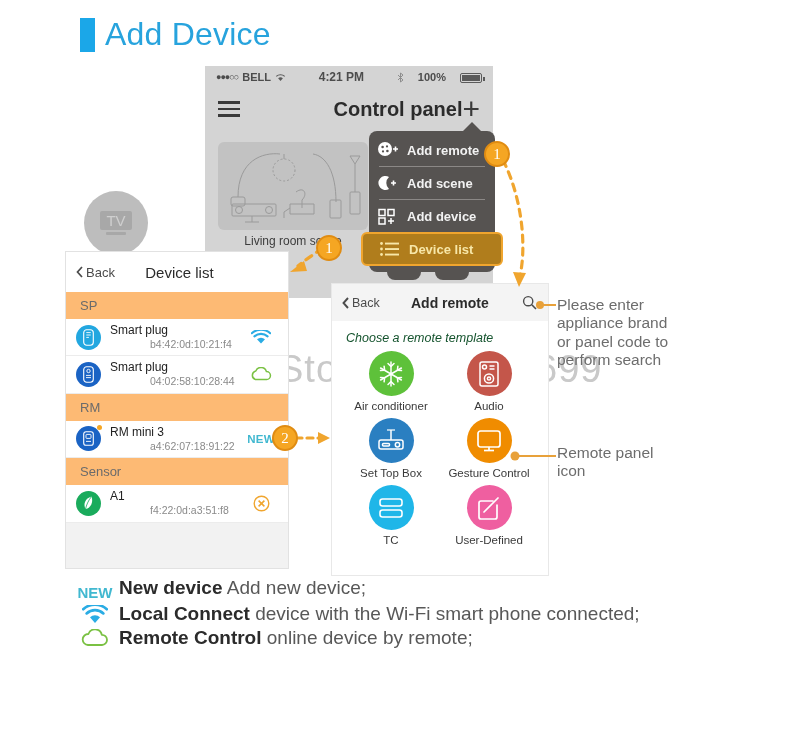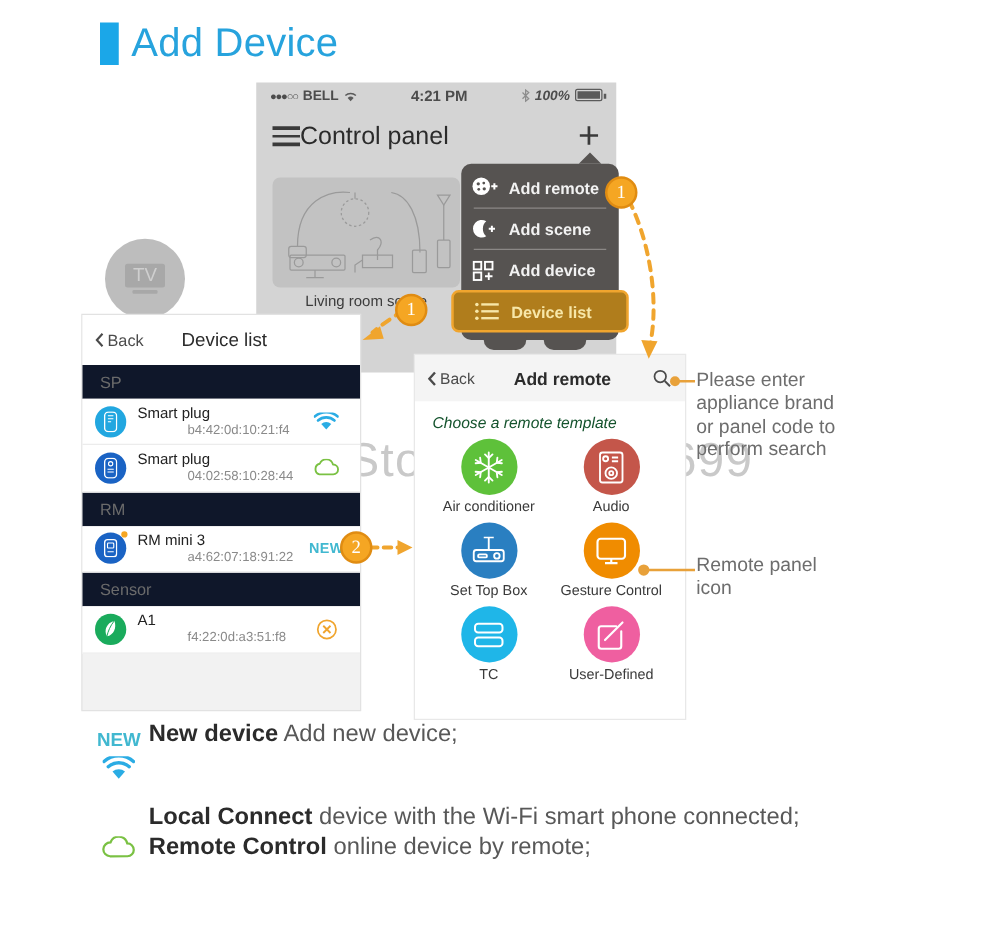--- a/index.html
+++ b/index.html
@@ -23,29 +23,29 @@
     font-size:38px; color:#c9c9c9; letter-spacing:1px;
     z-index:2; white-space:nowrap; font-family:"Liberation Sans", sans-serif;
   }
 
   
   #phone { position:absolute; left:205px; top:66px; width:288px; height:232px; background:#d4d4d4; z-index:3; }
   #statusbar { height:22px; display:flex; align-items:center; padding:0 11px; font-size:11px; color:#4c4c4c; font-weight:bold; }
   #carrier { display:flex; align-items:center; gap:4px; }
   .dots { letter-spacing:-1px; font-size:9px; }
   #sb-time { flex:1; text-align:center; font-size:12px; }
-  #sb-right { display:flex; align-items:flex-start; gap:4px;font-style:italic; }
+  #sb-right { display:flex; align-items:flex-end; gap:14px; }
   .batt { width:22px; height:10px; border:1.4px solid #5a5a5a; border-radius:2px; position:relative; }
   .batt:after { content:""; position:absolute; right:-4px; top:3px; width:2px; height:4px; background:#5a5a5a; }
   .batt i { position:absolute; inset:1.2px; background:#5a5a5a; display:block; }
 
   #navbar { height:42px; display:flex; align-items:center; padding:0 13px; position:relative; }
   #hamburger { width:22px; }
   #hamburger span { display:block; height:2.6px; background:#3a3a3a; margin:4px 0; }
-  #panel-title { flex:1; text-align:left; font-size:20px; color:#2b2b2b; font-weight:normal; }
+  #panel-title { flex:1; text-align:right; font-size:20px; color:#2b2b2b; font-weight:bold; }
   #plus-btn { font-size:30px; color:#3a3a3a; line-height:1; font-weight:300; }
 
   #scene-card { position:absolute; left:13px; top:76px; width:150px; }
   #scene-img { height:88px; background:#c2c2c2; border-radius:6px; }
   #scene-label { text-align:center; font-size:12px; color:#3c3c3c; margin-top:4px; }
 
   #tv-circle { position:absolute; left:84px; top:191px; width:64px; height:64px; border-radius:50%; background:#bdbdbd; display:flex; align-items:center; justify-content:center; z-index:3;}
   #tv-glyph { width:32px; }
   #tv-glyph .screen { background:#a8a8a8; color:#cfcfcf; font-size:15px; text-align:center; border-radius:2px; padding:1px 0; }
   #tv-glyph .stand { height:3px; background:#a8a8a8; margin:2px 6px 0; border-radius:1px; }
@@ -61,21 +61,21 @@
   #dd-highlight { background:#b07d1c; border:2px solid #f0a52e; border-radius:6px; margin:0 -8px; padding:6px 16px; width:calc(100% + 16px); }
   #dd-highlight .lbl { color:#f7e7a8; }
   #dd-bottom-bumps { position:absolute; left:0; right:0; bottom:-8px; height:10px; }
   .bump { position:absolute; bottom:0; width:34px; height:12px; background:#565351; border-radius:0 0 8px 8px; }
 
   
   #devlist { position:absolute; left:66px; top:252px; width:222px; height:316px; background:#f2f2f2; z-index:4; box-shadow:0 0 0 1px #e2e2e2; }
   #dl-head { height:40px; background:#ffffff; display:flex; align-items:center; padding:0 10px; }
   #dl-back { font-size:13px; color:#4b4b4b; display:flex; align-items:center; gap:3px; }
   #dl-title { flex:1; text-align:center; font-size:15px; color:#2b2b2b; padding-right:34px; }
-  .dl-section { background:#0f172a; padding:6px 14px; font-size:13px; color:#6b6b6b; }
+  .dl-section { background:#fdba74; padding:6px 14px; font-size:13px; color:#6b6b6b; }
   .dl-row { background:#ffffff; display:flex; align-items:center; gap:9px; padding:5px 12px 5px 10px; border-bottom:1px solid #ececec; position:relative; }
   .dl-avatar { width:25px; height:25px; border-radius:50%; flex:none; position:relative; display:flex; align-items:center; justify-content:center; }
   .dl-text { flex:1; min-width:0; }
   .dl-name { font-size:12px; color:#222; line-height:1.15; }
   .dl-mac { font-size:10.5px; color:#8a8a8a; line-height:1.2;margin-left:40px; }
   .dl-status { flex:none; width:30px; display:flex; align-items:center; justify-content:center; }
   #dl-new { color:#41b8d0; font-size:11.5px; font-weight:bold; letter-spacing:0.3px; }
   .newdot { position:absolute; right:-1px; top:-1px; width:5px; height:5px; border-radius:50%; background:#f5a623; }
 
   
@@ -95,21 +95,21 @@
   #svg-overlay { position:absolute; inset:0; z-index:8; pointer-events:none; }
   .anno { position:absolute; font-size:15.5px; color:#6d6d6d; line-height:1.18; z-index:9; }
 
   
   #legend { position:absolute; left:80px; top:576px; width:690px; z-index:9; }
   .lg-row { display:flex; align-items:flex-start; gap:9px; margin-bottom:1px; }
   .lg-ico { width:30px; flex:none; display:flex; justify-content:center; padding-top:3px; }
   .lg-txt { font-size:19px; color:#585858; line-height:1.22; }
   .lg-txt b { color:#2b2b2b; font-weight:bold; }
   #lg-newlabel { color:#41b8d0; font-size:15px; font-weight:bold; padding-top:5px; }
-  .justify { text-align:justify;margin-top:40px; }
+  .justify { text-align:justify; }
 </style>
 </head>
 <body>
 
 <div class="root">
 
   <div id="title-row">
     <div id="title-bar"></div>
     <div id="title-text">Add Device</div>
   </div>

